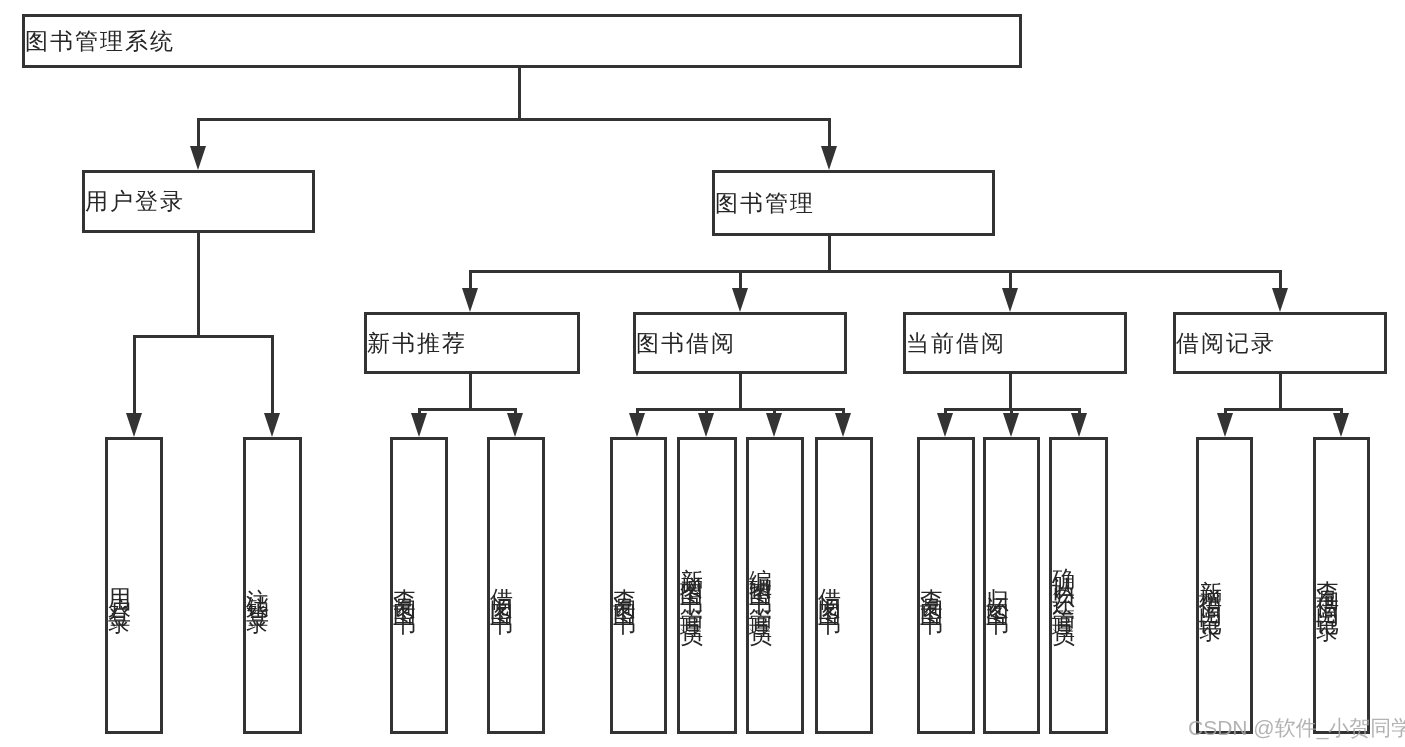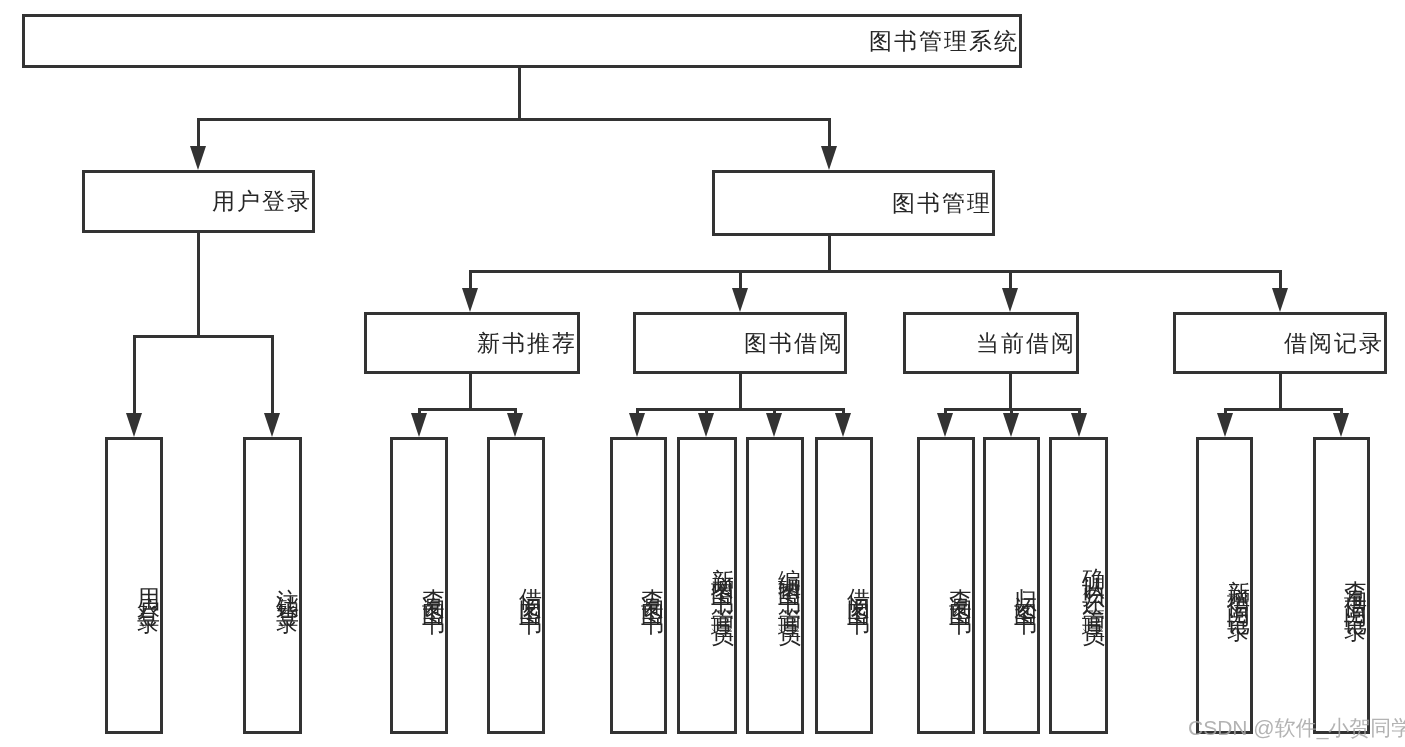--- a/index.html
+++ b/index.html
@@ -13,21 +13,21 @@
     position:relative;
     width:1405px;height:747px;
     background:var(--background);
     font-family:"Liberation Sans","DejaVu Sans",sans-serif;
     overflow:hidden;
   }
   .node{
     position:absolute;
     border:3px solid var(--line);
     background:var(--background);
-    display:flex;align-items:center;justify-content:flex-end;
+    display:flex;align-items:center;justify-content:flex-start;
     color:var(--text);
     box-sizing:border-box;
   }
   .hnode{font-size:23px;letter-spacing:2px;}
   .vnode .vtext{
     writing-mode:vertical-rl;
     text-orientation:mixed;
     font-size:23px;
     letter-spacing:8px;
     color:var(--text);
@@ -67,21 +67,21 @@
   <div class="node hnode" style="left:712px;top:170px;width:283px;height:66px;">
     <span>图书管理</span>
   </div>
 
   <div class="node hnode" style="left:364px;top:312px;width:216px;height:62px;">
     <span>新书推荐</span>
   </div>
   <div class="node hnode" style="left:633px;top:312px;width:214px;height:62px;">
     <span>图书借阅</span>
   </div>
-  <div class="node hnode" style="left:903px;top:312px;width:176px;height:62px;">
+  <div class="node hnode" style="left:903px;top:312px;width:224px;height:62px;">
     <span>当前借阅</span>
   </div>
   <div class="node hnode" style="left:1173px;top:312px;width:214px;height:62px;">
     <span>借阅记录</span>
   </div>
 
   <div class="node vnode leaf" style="left:105px;width:58px;">
     <span class="vtext">用户登录</span>
   </div>
   <div class="node vnode leaf" style="left:243px;width:59px;">

